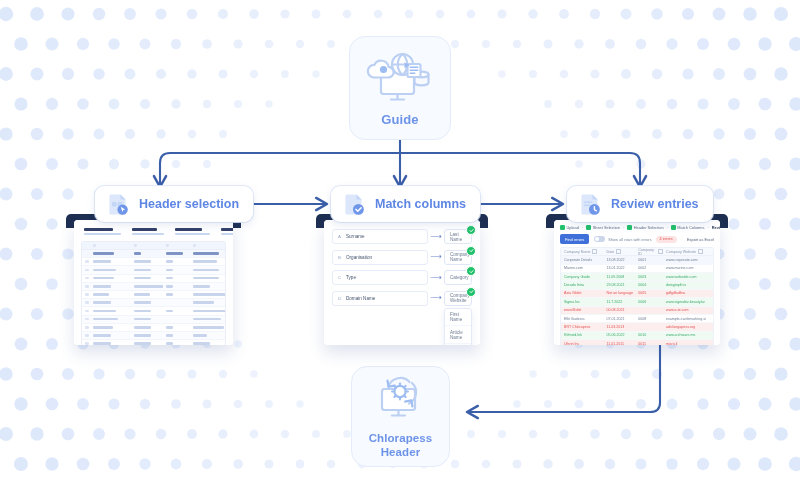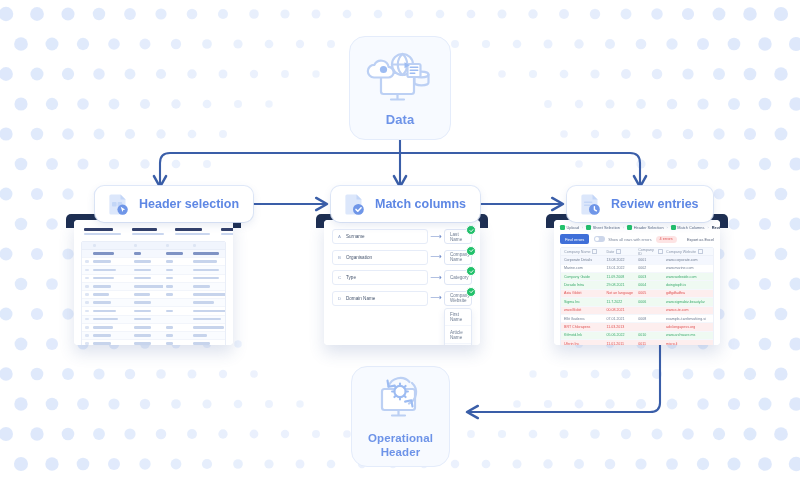--- a/index.html
+++ b/index.html
@@ -493,41 +493,41 @@
         </g>
         <g fill="#9dbcf2">
           <circle cx="19.5" cy="20.5" r="3.6"></circle>
           <path d="M40.5 13.2 l5.4 3 l-5.4 3 z"></path>
           <rect x="45.5" y="17.5" width="9" height="1.4" rx=".7"></rect>
           <rect x="45.5" y="20.5" width="9" height="1.4" rx=".7"></rect>
           <rect x="45.5" y="23.5" width="6" height="1.4" rx=".7"></rect>
         </g>
       </svg>
     </span>
-    <span class="cap" style="font-size:13px;margin-top:4px;">Data</span>
+    <span class="cap" style="font-size:13px;margin-top:4px;">Guide</span>
   </div>
 
   <div class="iconcard" style="left:351px;top:366px;width:99px;height:101px;">
     <span class="glyph">
       <svg width="62" height="48" viewBox="0 0 62 48">
         <g fill="none" stroke="#bcd0f4" stroke-width="2.2" stroke-linecap="round" stroke-linejoin="round">
           <rect x="12" y="15" width="33" height="21" rx="2.5" fill="#ffffff"></rect>
           <path d="M28.5 36 L28.5 41 M22 41.5 L35 41.5"></path>
           <path d="M18.5 12.5 a12.5 12.5 0 0 1 21 -4.5 M42 9 a12.5 12.5 0 0 1 -3 20.5"></path>
         </g>
         <g fill="none" stroke="#9dbcf2" stroke-width="2.1" stroke-linecap="round" stroke-linejoin="round">
           <path d="M17.5 6.5 l1 6.3 l6.2 -1.2"></path>
           <path d="M42.5 32.5 l-1.2 -6.2 l-6.2 1.3"></path>
           <circle cx="30" cy="17.5" r="5.6" fill="#ffffff"></circle>
           <path d="M30 9.6 v2.2 M30 23.2 v2.2 M22.1 17.5 h2.2 M35.7 17.5 h2.2
                    M24.4 11.9 l1.6 1.6 M34 21.5 l1.6 1.6 M35.6 11.9 l-1.6 1.6 M26 21.5 l-1.6 1.6"></path>
         </g>
       </svg>
     </span>
-    <span class="cap" style="font-size:11.5px;margin-top:6px;">Operational</span>
+    <span class="cap" style="font-size:11.5px;margin-top:6px;">Chlorapess</span>
     <span class="cap" style="font-size:11.5px;">Header</span>
   </div>
 
   <div class="laptop" style="left:66px;top:214px;width:175px;height:131px;">
     <div class="lid"></div>
     <div class="screen">
       <div class="mA">
         <div class="tabs" id="mA-tabs">
             <div class="tab" title="Company Data">
               <div class="t1" style="width:29.200000000000003px"></div>

